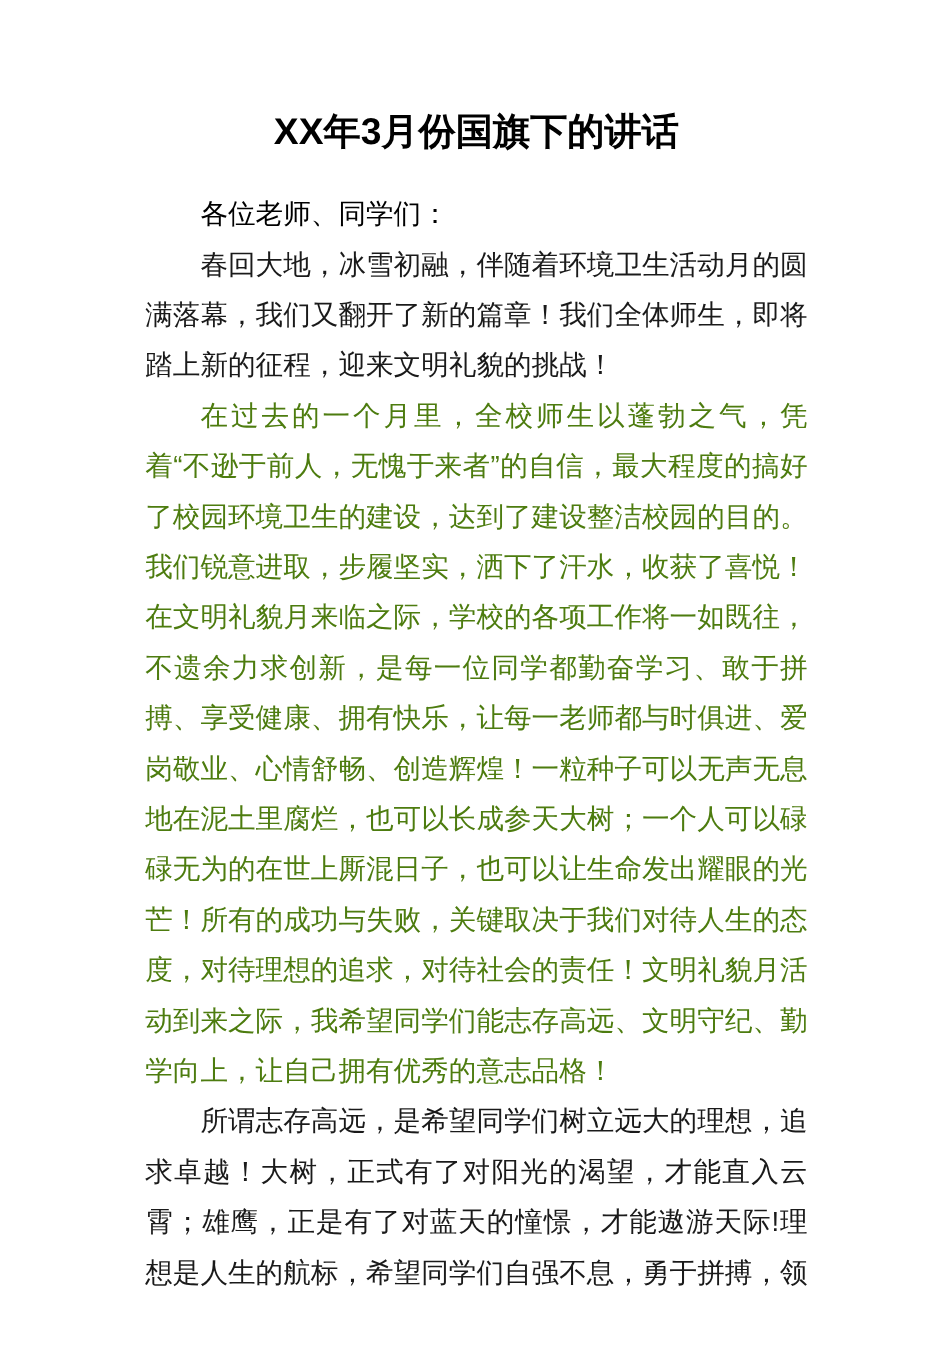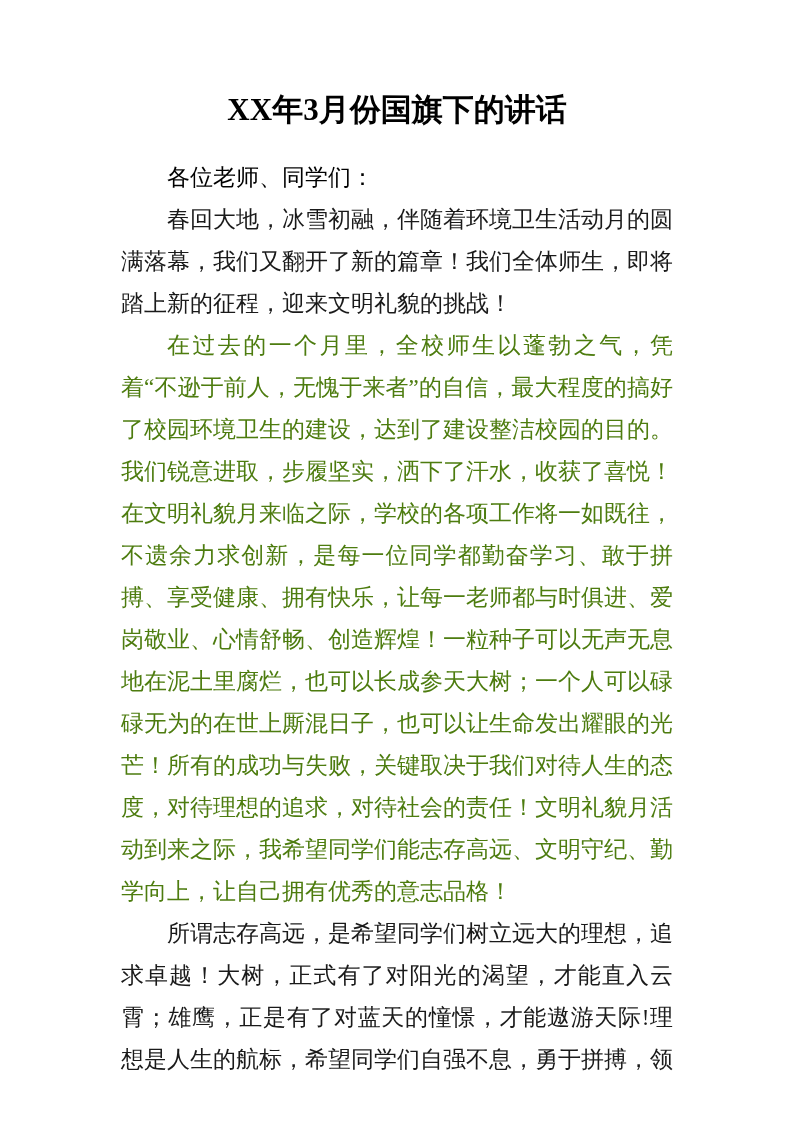--- a/index.html
+++ b/index.html
@@ -6,21 +6,21 @@
     margin: 0;
     padding: 0;
     background: #ffffff;
   }
   .page {
     position: relative;
     width: 793px;
     height: 1078px;
     background: #ffffff;
     overflow: hidden;
-    font-family: Liberation Serif, serif;
+    font-family: Liberation Sans, sans-serif;
     color: #1a1a1a;
   }
   .content {
     position: absolute;
     left: 121px;
     top: 88px;
     width: 552px;
   }
   .doc-title {
     margin: 0 0 25px 0;

